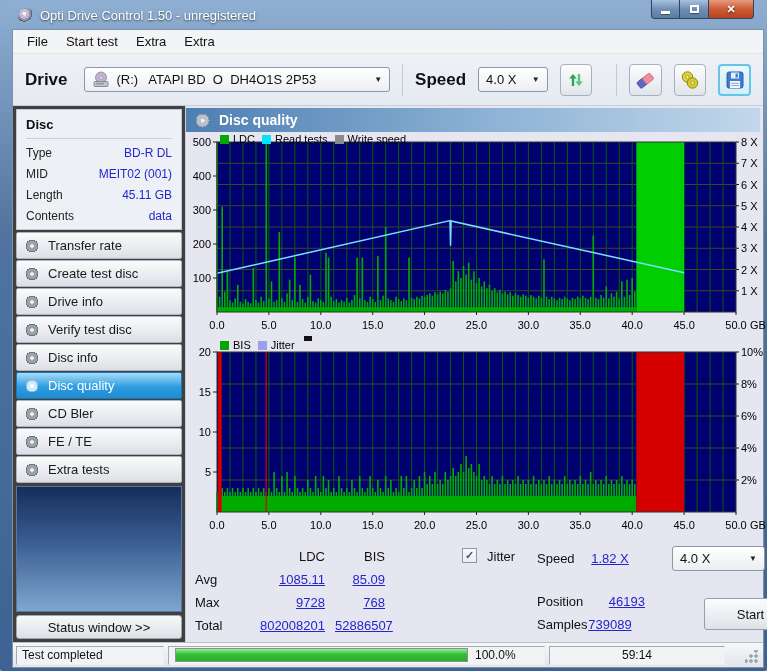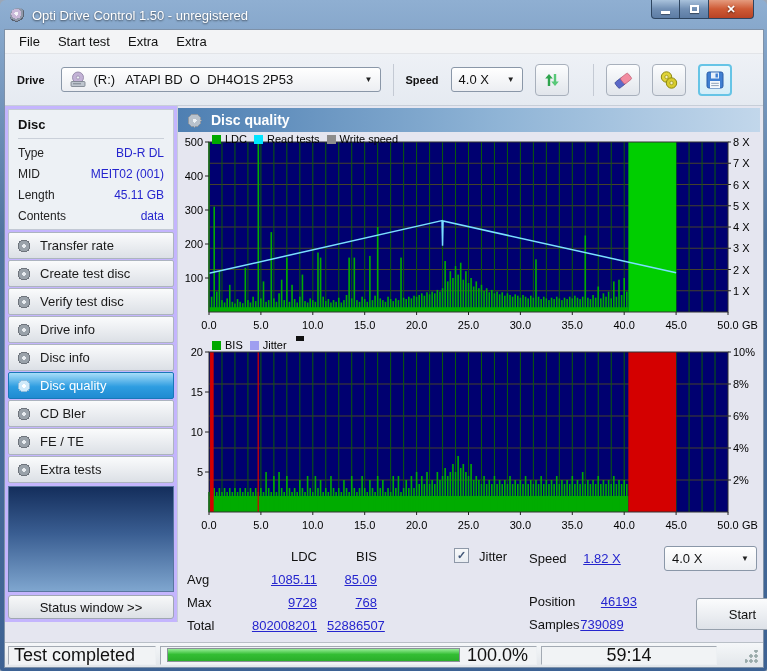--- a/index.html
+++ b/index.html
@@ -1,19 +1,19 @@
 <!DOCTYPE html>
 <html><head>
 <meta charset="utf-8">
 <style>
   * { margin:0; padding:0; box-sizing:border-box; }
   body { font-family:"Liberation Sans", sans-serif; background:#9aa7b8; }
   .window { width:767px; height:671px; position:relative;
     background:linear-gradient(180deg,#8FAFD2,#50749F 35%,#3D6293);
-    border-radius:6px 6px 3px 3px; padding:0 3px 3px 4px;
+    border-radius:6px 6px 3px 3px; padding:0 3px 3px 12px;
     display:flex; flex-direction:column; overflow:hidden; }
   
   .titlebar { height:29px; display:flex; align-items:center; padding:2px 6px 0 6px;
     color:#fff; font-size:13px; text-shadow:0 1px 2px rgba(0,0,0,.6); position:relative; }
   .app-icon { width:16px; height:16px; border-radius:50%; margin-right:6px;
     background:radial-gradient(circle at 40% 35%, #f4f4f8 0 2px, #c9b8d8 2px 5px, #8f98a8 5px 7px, #5a6372 7px 8px, transparent 8px); }
   .winbtns { position:absolute; right:10px; top:0; display:flex; }
   .wbtn { height:19px; display:flex; align-items:center; justify-content:center;
     border:1px solid #2E4560; border-top:none; color:#fff; font-size:10px;
     background:linear-gradient(#A9C2DC,#718FB4 50%,#5C7CA4); }
@@ -25,37 +25,37 @@
   .glyph-max { width:9px; height:8px; border:2px solid #fff; box-shadow:0 1px 1px rgba(0,0,0,.4); }
   
   .app-frame { flex:1; background:#E5E6F0; display:flex; flex-direction:column;
     border:1px solid #7E91A8; min-height:0; }
   .menubar { height:24px; background:#F3F4F6; display:flex; align-items:center;
     font-size:13px; color:#111; border-bottom:1px solid #E2E4E8; }
   .menu-item { padding:0 9px; line-height:23px; cursor:default; }
   .menu-item:first-child { margin-left:5px; }
   .toolbar { height:52px; background:linear-gradient(#EEF1F6,#E5EAF1);
     border-bottom:1px solid #C7CED8; display:flex; align-items:center; padding:0 12px; }
-  .tlabel { font-weight:bold; font-size:11px; color:#111; }
+  .tlabel { font-weight:bold; font-size:17px; color:#111; }
   .combo { height:25px; background:linear-gradient(#FFFFFF,#ECEEF2);
     border:1px solid #8A97A8; border-radius:3px; display:flex; align-items:center;
     padding:0 7px; font-size:13px; color:#111; }
   .combo .val { white-space:pre; }
   .combo-arrow { margin-left:auto; font-size:8px; color:#222; padding-left:6px; }
   .drive-combo { width:320px; margin-left:16px; }
   .speed-combo { width:72px; margin-left:12px; }
   .vsep { width:1px; height:32px; background:#C4CAD4; margin:0 12px; }
   .toolbtn { width:34px; height:32px; border:1px solid #A8B0BC; border-radius:4px;
     background:linear-gradient(#FCFDFE,#E1E5EB); display:flex; align-items:center;
     justify-content:center; margin-right:12px; }
   .toolbtn.save { border:2px solid #66C4E6; background:linear-gradient(#ECF7FC,#D4EDF8); margin-right:0; }
   .drive-ico { margin-right:7px; display:flex; }
   
   .main { flex:1; display:flex; min-height:0; }
-  .sidebar { width:173px; background:#c4b5fd; border-right:1px solid #C7CED8;
+  .sidebar { width:173px; background:#404040; border-right:1px solid #C7CED8;
     padding:3px; display:flex; flex-direction:column; }
   .disc-panel { background:#EDF1F5; border:1px solid #C2C9D4; height:121px;
     padding:4px 9px; margin-bottom:2px; }
   .disc-header { font-weight:bold; font-size:13px; color:#111;
     border-bottom:1px solid #CAD0D9; padding:3px 0 6px; }
   .info-row { display:flex; justify-content:space-between; font-size:12px; margin-top:7px; color:#222; }
   .info-value { color:#2525CE; }
   .side-btn { height:27px; margin-bottom:1px; background:linear-gradient(#FAFBFC,#DCE0E6);
     border:1px solid #ACB4BF; border-radius:2px; display:flex; align-items:center;
     gap:9px; padding:0 8px; font-size:13px; color:#1a1a1a; cursor:default; }
@@ -98,21 +98,21 @@
   .checkbox { left:276px; top:2px; width:15px; height:15px; border:1px solid #8E98A8;
     background:linear-gradient(#F8F9FA,#E9EDF2); display:flex; align-items:center;
     justify-content:center; font-size:11px; color:#44597A; font-weight:bold; }
   .combo2 { left:486px; top:0; width:93px; position:absolute; }
   .start-btn { position:absolute; left:486px; top:52px; width:93px; height:32px;
     background:linear-gradient(#FBFCFD,#DEE2E8); border:1px solid #96A0AC;
     border-radius:3px; font-size:13px; color:#111; font-family:"Liberation Sans",sans-serif;margin-left:32px; }
   
   .statusbar { height:25px; background:linear-gradient(#F5F7F9,#E2E6EA);
     border-top:1px solid #B9BFC7; display:flex; align-items:center; padding:2px 3px; gap:4px;
-    font-size:18px; color:#111;margin-top:20px; }
+    font-size:12px; color:#111; }
   .sb-panel { height:19px; border:1px solid; border-color:#A3AAB3 #EDF0F3 #EDF0F3 #A3AAB3;
     background:#F1F3F5; display:flex; align-items:center; }
   .sb-status { width:148px; padding-left:5px; }
   .sb-prog { width:377px; padding:0 6px; gap:7px; }
   .progress-track { width:293px; height:14px; border:1px solid #8A9098; background:#fff; }
   .progress-fill { height:100%; background:linear-gradient(#96EC96,#34BE34 45%,#2AAE2A); width:0; }
   .sb-time { width:176px; justify-content:center; }
   .sb-grip { flex:1; position:relative; border-color:transparent; background:transparent; }
   .grip { position:absolute; right:1px; bottom:1px; width:13px; height:13px;
     background:
@@ -232,25 +232,25 @@
         <div class="side-btn">
           <span class="disc-ico"></span>
           <span>Transfer rate</span>
         </div>
         <div class="side-btn">
           <span class="disc-ico"></span>
           <span>Create test disc</span>
         </div>
         <div class="side-btn">
           <span class="disc-ico"></span>
-          <span>Verify test disc</span>
+          <span>Drive info</span>
         </div>
         <div class="side-btn">
           <span class="disc-ico"></span>
-          <span>Drive info</span>
+          <span>Verify test disc</span>
         </div>
         <div class="side-btn">
           <span class="disc-ico"></span>
           <span>Disc info</span>
         </div>
         <div class="side-btn active">
           <span class="disc-ico"></span>
           <span>Disc quality</span>
         </div>
         <div class="side-btn">

